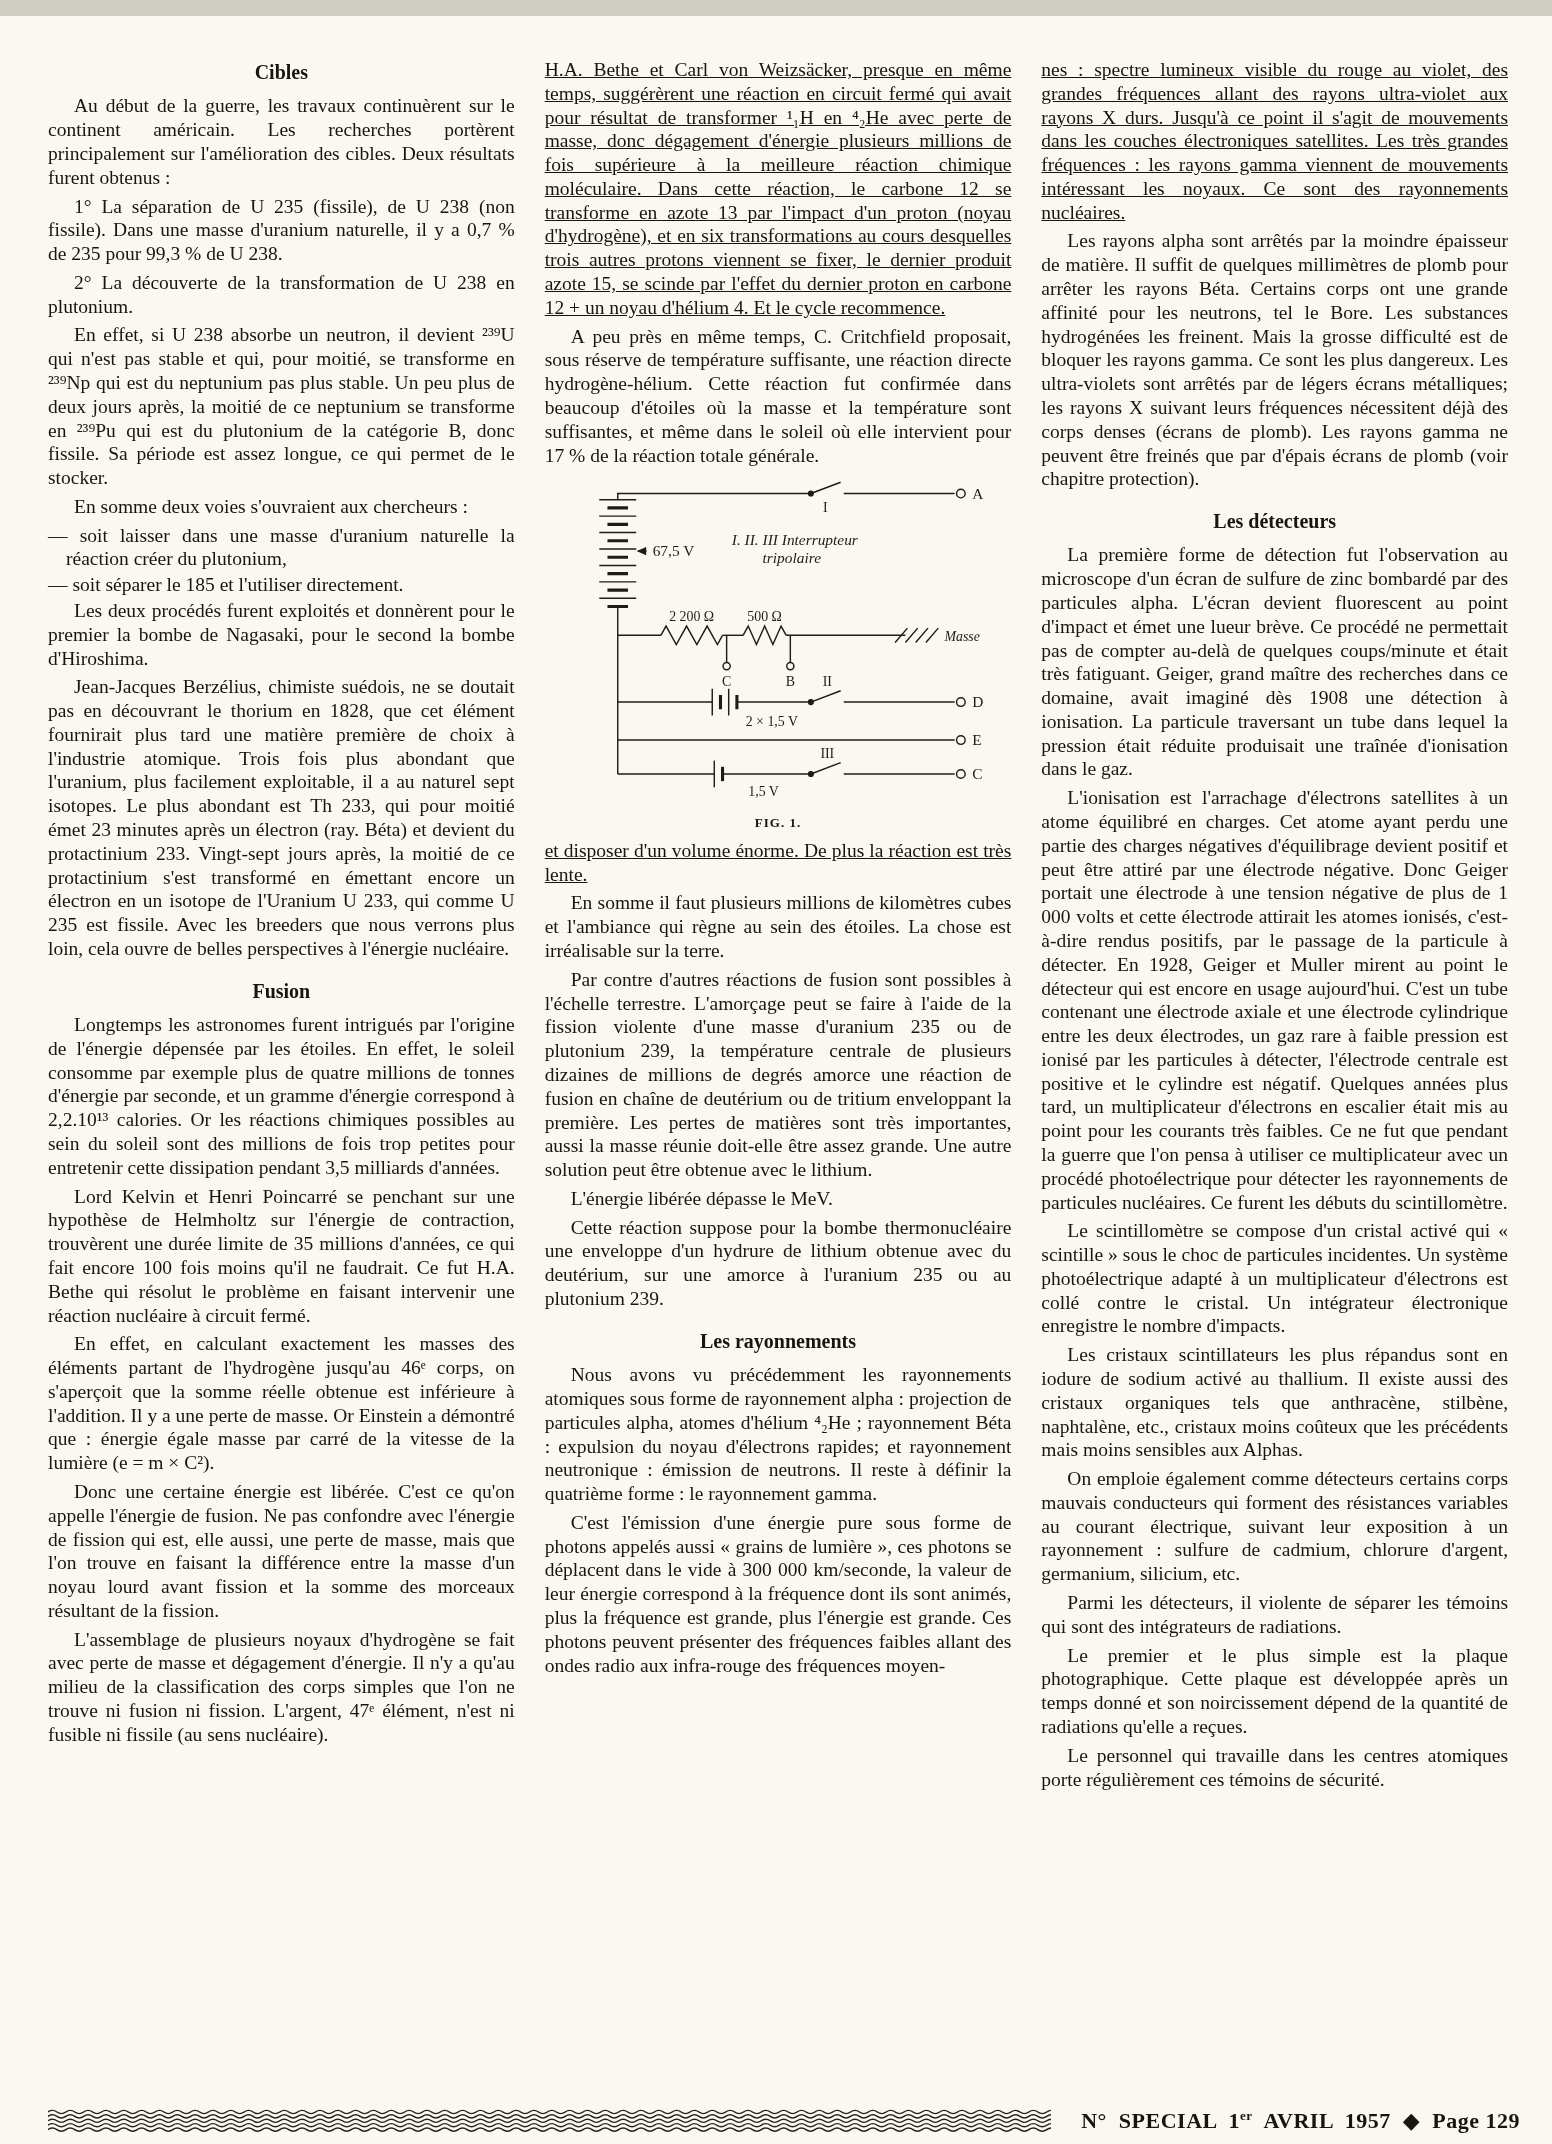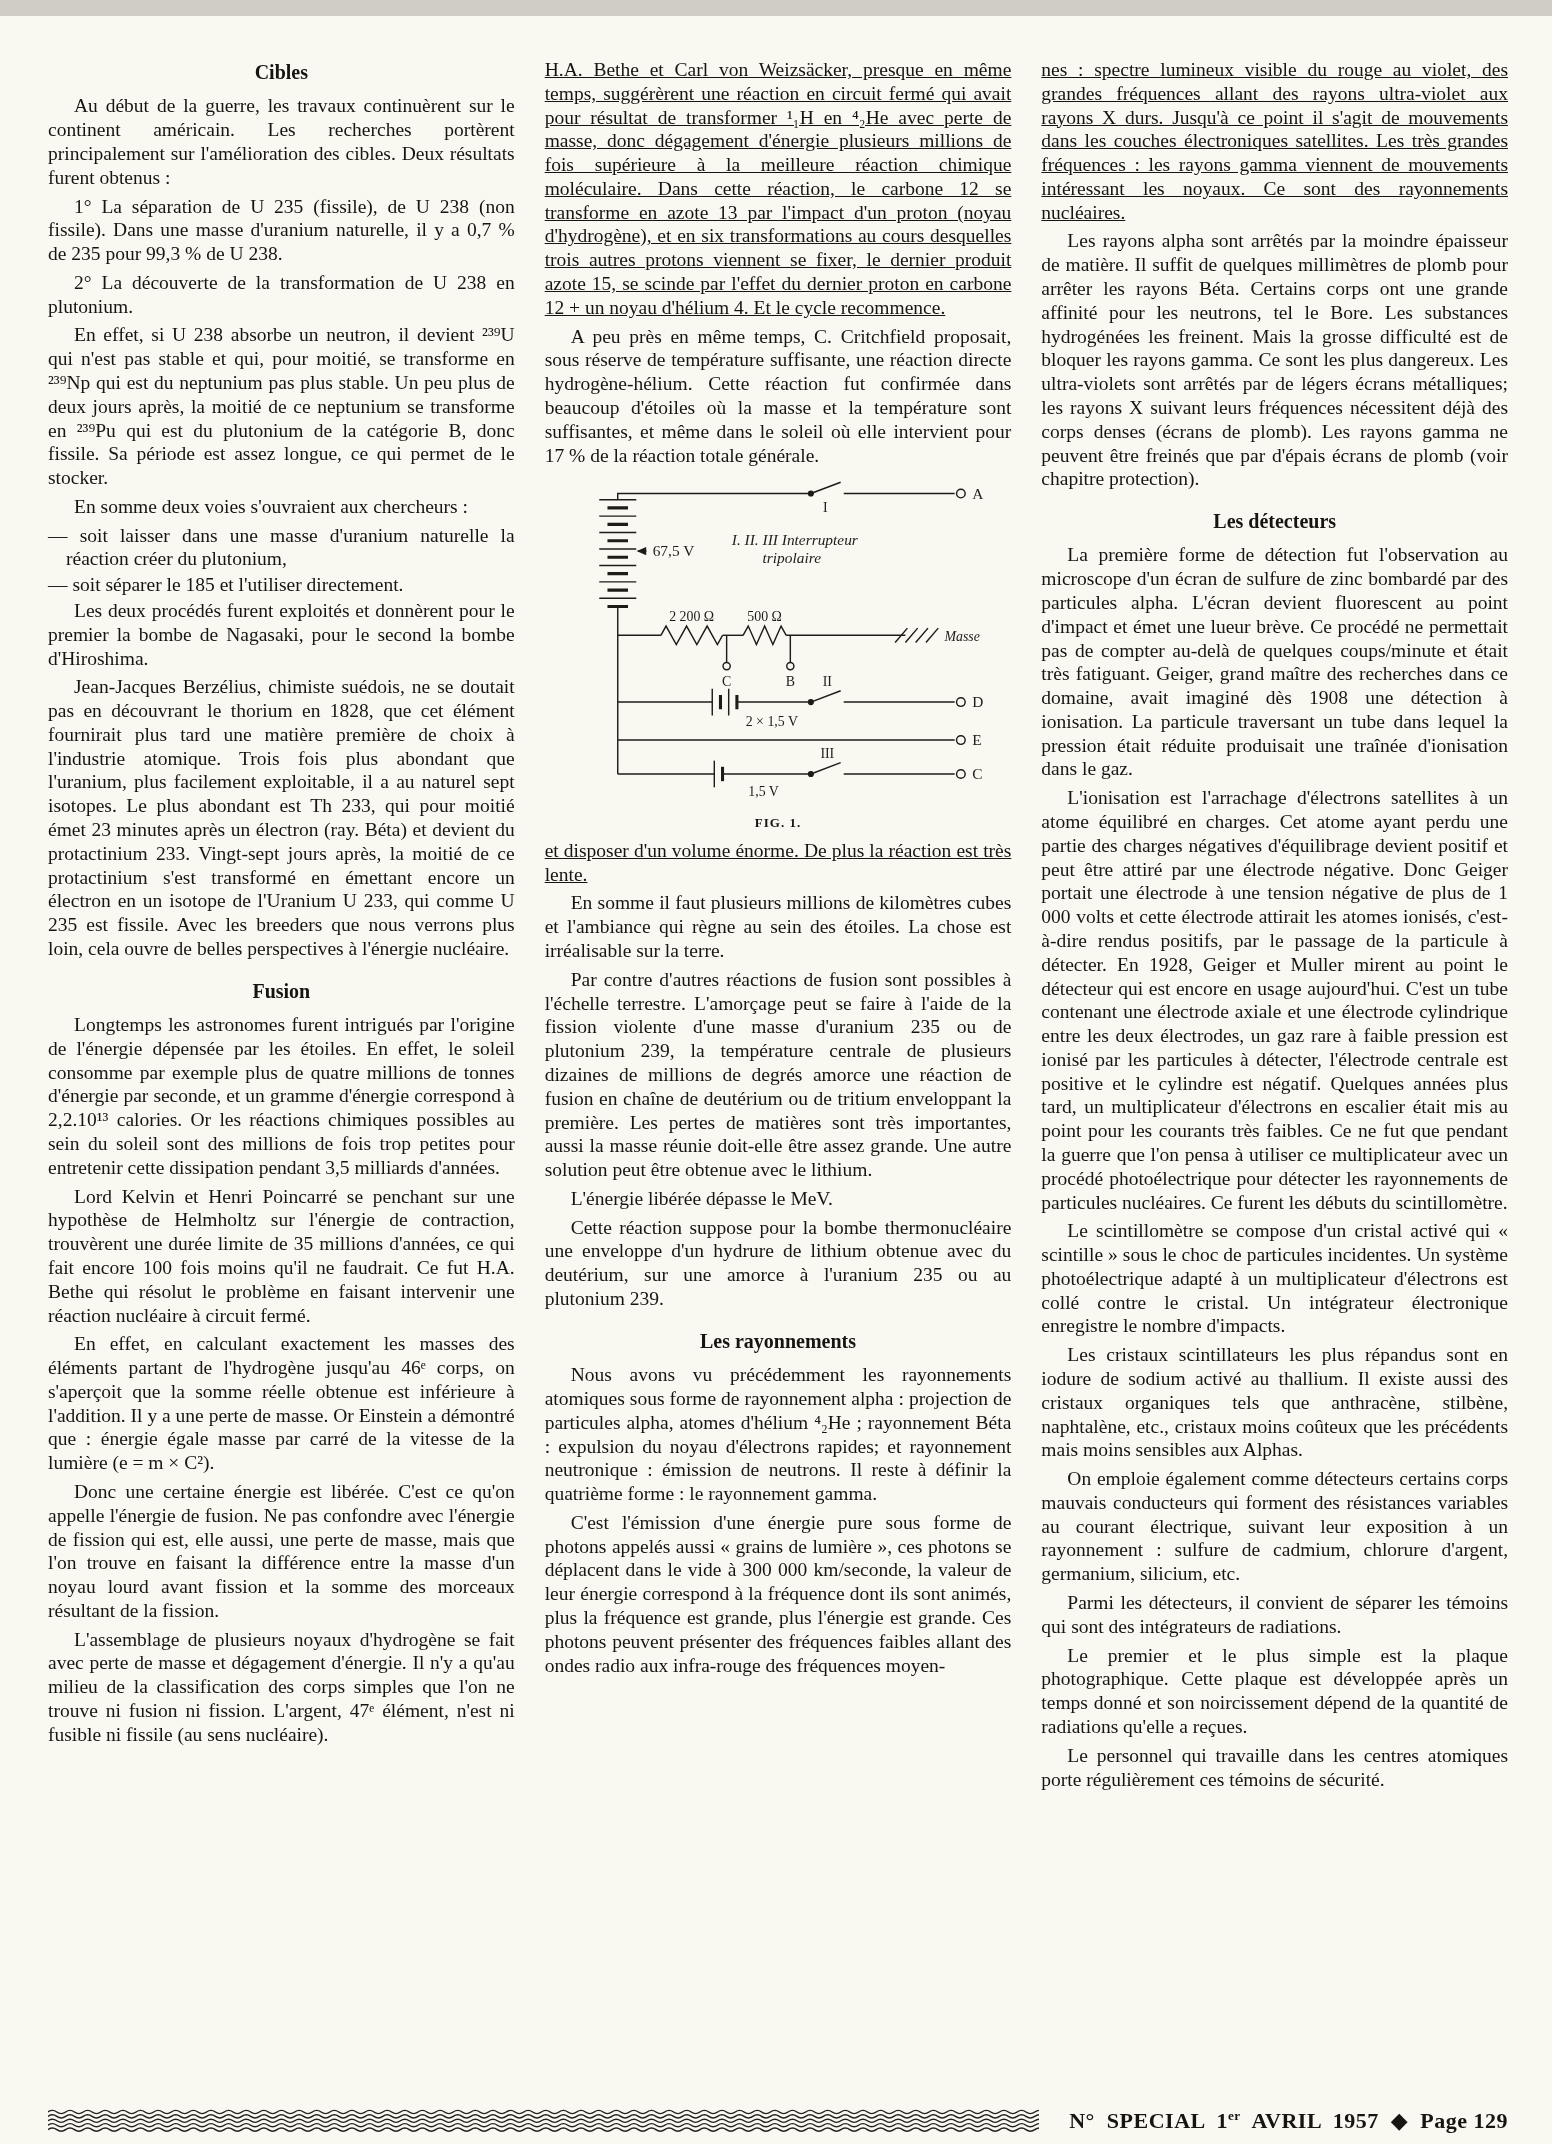--- a/index.html
+++ b/index.html
@@ -53,21 +53,21 @@
   svg text {
     font-family:"Liberation Serif","DejaVu Serif",serif;
     font-size:15px;
     fill:#1f1c18;
   }
   svg text.fl-sm { font-size:13.5px; }
   svg text.fl-it { font-style:italic; }
 
   .footer {
     position:absolute;
-    left:48px; right:44px; bottom:26px;
+    left:48px; right:32px; bottom:26px;
     display:flex;
     align-items:center;
     gap:30px;
     text-align:center;
   }
   .footer-orn { flex:1; height:24px; }
   .footer-orn svg { width:100%; height:24px; display:block; }
   .footer-text {
     font-weight:bold;
     font-size:22px;
@@ -196,21 +196,21 @@
 
     <div class="col">
         <p class="para noindent">nes : spectre lumineux visible du rouge au violet, des grandes fréquences allant des rayons ultra-violet aux rayons X durs. Jusqu'à ce point il s'agit de mouvements dans les couches électroniques satellites. Les très grandes fréquences : les rayons gamma viennent de mouvements intéressant les noyaux. Ce sont des rayonnements nucléaires.</p>
         <p class="para">Les rayons alpha sont arrêtés par la moindre épaisseur de matière. Il suffit de quelques millimètres de plomb pour arrêter les rayons Béta. Certains corps ont une grande affinité pour les neutrons, tel le Bore. Les substances hydrogénées les freinent. Mais la grosse difficulté est de bloquer les rayons gamma. Ce sont les plus dangereux. Les ultra-violets sont arrêtés par de légers écrans métalliques; les rayons X suivant leurs fréquences nécessitent déjà des corps denses (écrans de plomb). Les rayons gamma ne peuvent être freinés que par d'épais écrans de plomb (voir chapitre protection).</p>
         <h3 class="heading">Les détecteurs</h3>
         <p class="para">La première forme de détection fut l'observation au microscope d'un écran de sulfure de zinc bombardé par des particules alpha. L'écran devient fluorescent au point d'impact et émet une lueur brève. Ce procédé ne permettait pas de compter au-delà de quelques coups/minute et était très fatiguant. Geiger, grand maître des recherches dans ce domaine, avait imaginé dès 1908 une détection à ionisation. La particule traversant un tube dans lequel la pression était réduite produisait une traînée d'ionisation dans le gaz.</p>
         <p class="para">L'ionisation est l'arrachage d'électrons satellites à un atome équilibré en charges. Cet atome ayant perdu une partie des charges négatives d'équilibrage devient positif et peut être attiré par une électrode négative. Donc Geiger portait une électrode à une tension négative de plus de 1 000 volts et cette électrode attirait les atomes ionisés, c'est-à-dire rendus positifs, par le passage de la particule à détecter. En 1928, Geiger et Muller mirent au point le détecteur qui est encore en usage aujourd'hui. C'est un tube contenant une électrode axiale et une électrode cylindrique entre les deux électrodes, un gaz rare à faible pression est ionisé par les particules à détecter, l'électrode centrale est positive et le cylindre est négatif. Quelques années plus tard, un multiplicateur d'électrons en escalier était mis au point pour les courants très faibles. Ce ne fut que pendant la guerre que l'on pensa à utiliser ce multiplicateur avec un procédé photoélectrique pour détecter les rayonnements de particules nucléaires. Ce furent les débuts du scintillomètre.</p>
         <p class="para">Le scintillomètre se compose d'un cristal activé qui « scintille » sous le choc de particules incidentes. Un système photoélectrique adapté à un multiplicateur d'électrons est collé contre le cristal. Un intégrateur électronique enregistre le nombre d'impacts.</p>
         <p class="para">Les cristaux scintillateurs les plus répandus sont en iodure de sodium activé au thallium. Il existe aussi des cristaux organiques tels que anthracène, stilbène, naphtalène, etc., cristaux moins coûteux que les précédents mais moins sensibles aux Alphas.</p>
         <p class="para">On emploie également comme détecteurs certains corps mauvais conducteurs qui forment des résistances variables au courant électrique, suivant leur exposition à un rayonnement : sulfure de cadmium, chlorure d'argent, germanium, silicium, etc.</p>
-        <p class="para">Parmi les détecteurs, il convient de séparer les témoins qui sont des intégrateurs de radiations.</p>
+        <p class="para">Parmi les détecteurs, il violente de séparer les témoins qui sont des intégrateurs de radiations.</p>
         <p class="para">Le premier et le plus simple est la plaque photographique. Cette plaque est développée après un temps donné et son noircissement dépend de la quantité de radiations qu'elle a reçues.</p>
         <p class="para">Le personnel qui travaille dans les centres atomiques porte régulièrement ces témoins de sécurité.</p>
       </div>
 
   </div>
 
   <div class="footer">
     <div class="footer-orn">
       <svg id="waves" viewBox="0 0 900 24" preserveAspectRatio="none" aria-hidden="true">
           <path d="M0 3q4 -3.2 8 0q4 3.2 8 0q4 -3.2 8 0q4 3.2 8 0q4 -3.2 8 0q4 3.2 8 0q4 -3.2 8 0q4 3.2 8 0q4 -3.2 8 0q4 3.2 8 0q4 -3.2 8 0q4 3.2 8 0q4 -3.2 8 0q4 3.2 8 0q4 -3.2 8 0q4 3.2 8 0q4 -3.2 8 0q4 3.2 8 0q4 -3.2 8 0q4 3.2 8 0q4 -3.2 8 0q4 3.2 8 0q4 -3.2 8 0q4 3.2 8 0q4 -3.2 8 0q4 3.2 8 0q4 -3.2 8 0q4 3.2 8 0q4 -3.2 8 0q4 3.2 8 0q4 -3.2 8 0q4 3.2 8 0q4 -3.2 8 0q4 3.2 8 0q4 -3.2 8 0q4 3.2 8 0q4 -3.2 8 0q4 3.2 8 0q4 -3.2 8 0q4 3.2 8 0q4 -3.2 8 0q4 3.2 8 0q4 -3.2 8 0q4 3.2 8 0q4 -3.2 8 0q4 3.2 8 0q4 -3.2 8 0q4 3.2 8 0q4 -3.2 8 0q4 3.2 8 0q4 -3.2 8 0q4 3.2 8 0q4 -3.2 8 0q4 3.2 8 0q4 -3.2 8 0q4 3.2 8 0q4 -3.2 8 0q4 3.2 8 0q4 -3.2 8 0q4 3.2 8 0q4 -3.2 8 0q4 3.2 8 0q4 -3.2 8 0q4 3.2 8 0q4 -3.2 8 0q4 3.2 8 0q4 -3.2 8 0q4 3.2 8 0q4 -3.2 8 0q4 3.2 8 0q4 -3.2 8 0q4 3.2 8 0q4 -3.2 8 0q4 3.2 8 0q4 -3.2 8 0q4 3.2 8 0q4 -3.2 8 0q4 3.2 8 0q4 -3.2 8 0q4 3.2 8 0q4 -3.2 8 0q4 3.2 8 0q4 -3.2 8 0q4 3.2 8 0q4 -3.2 8 0q4 3.2 8 0q4 -3.2 8 0q4 3.2 8 0q4 -3.2 8 0q4 3.2 8 0q4 -3.2 8 0q4 3.2 8 0q4 -3.2 8 0q4 3.2 8 0q4 -3.2 8 0q4 3.2 8 0q4 -3.2 8 0q4 3.2 8 0q4 -3.2 8 0q4 3.2 8 0q4 -3.2 8 0q4 3.2 8 0q4 -3.2 8 0q4 3.2 8 0q4 -3.2 8 0q4 3.2 8 0q4 -3.2 8 0q4 3.2 8 0q4 -3.2 8 0q4 3.2 8 0q4 -3.2 8 0q4 3.2 8 0q4 -3.2 8 0q4 3.2 8 0" fill="none" stroke="#25221e" stroke-width="1.4"></path>

